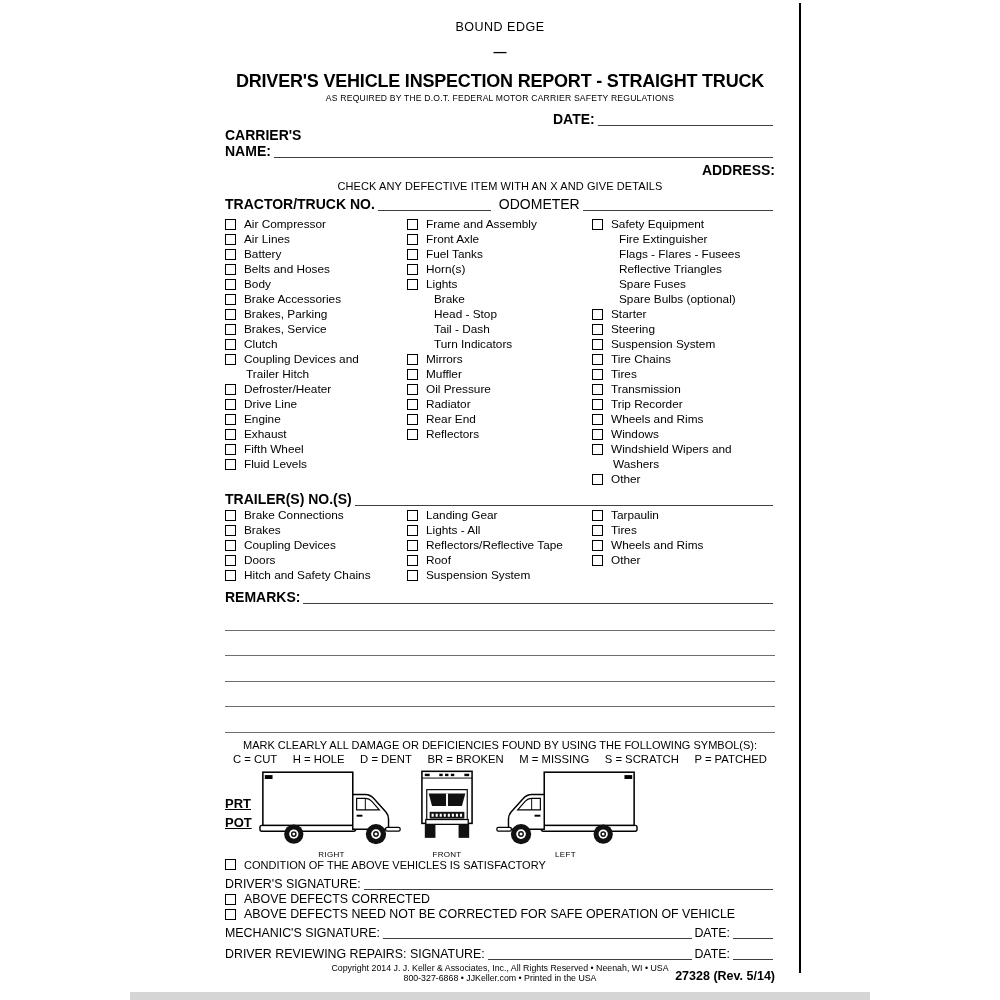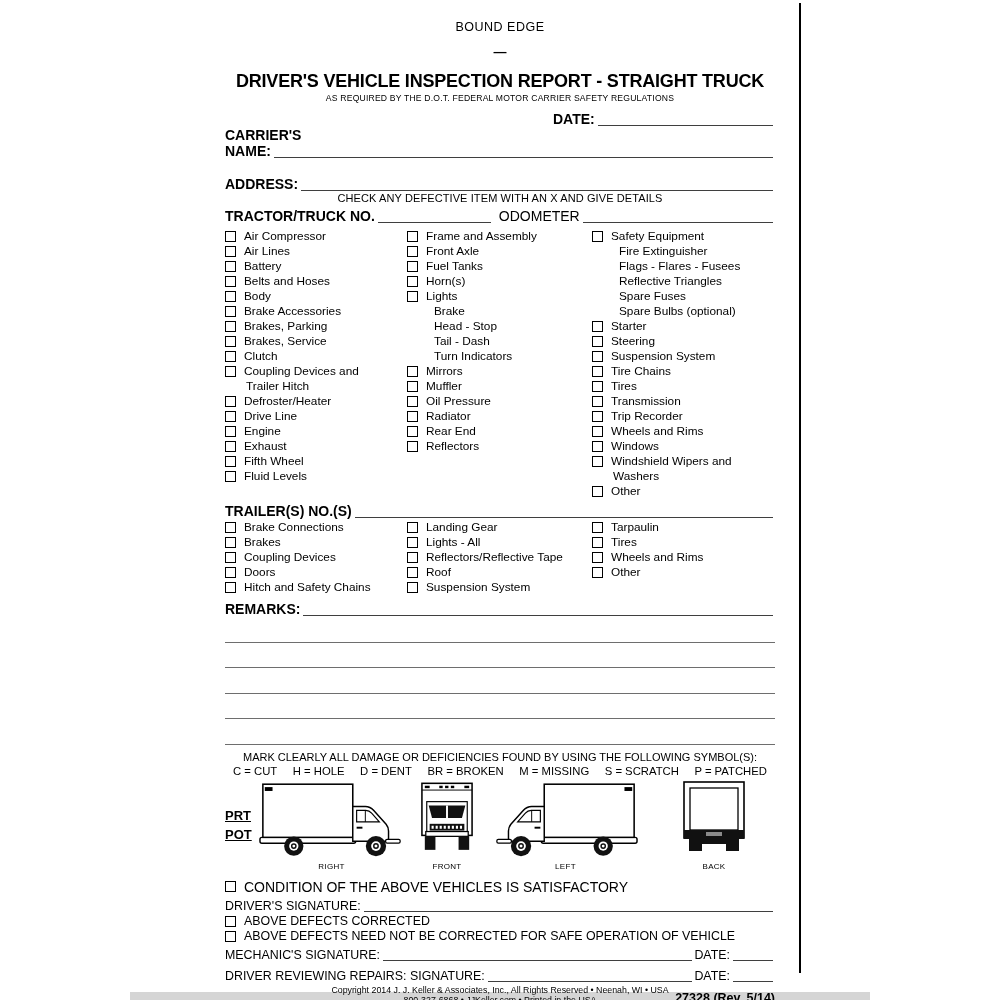--- a/index.html
+++ b/index.html
@@ -18,21 +18,21 @@
 
   .row { display:flex; align-items:flex-end; }
   .lbl { font-weight:bold; font-size:14px; white-space:nowrap; line-height:15px; }
   .lbl-reg { font-size:14px; white-space:nowrap; line-height:15px; }
   .fill-line { flex:1; border-bottom:1.5px solid #3f3f3f; height:3px; margin:0 2px 1px 3px; }
   .fill-fixed { flex:none; }
 
   .date-row { margin-top:8px; height:16px; padding-left:328px; }
   .carriers-lbl { margin-top:1px; font-weight:bold; font-size:14px; line-height:14px; }
   .name-row { height:17px; }
-  .address-row { margin-top:16px; height:17px; }
+  .address-row { margin-top:4px; height:17px;flex-direction:column; }
   .instruction { font-size:11px; height:12px; letter-spacing:.1px; }
   .tt-row { margin-top:2px; height:18px; }
   .tt-line1 { width:113px; }
   .odometer { margin-left:6px; }
 
   .checklist { display:flex; margin-top:5px; }
   .cl-col1 { width:182px; } .cl-col2 { width:185px; } .cl-col3 { width:183px; }
   .check-item { display:flex; align-items:flex-start; line-height:15px; font-size:11.8px; }
   .ci-label { white-space:nowrap; }
   .cbx { flex:none; width:9px; height:9px; border:1.3px solid #000; margin:2px 8px 0 0; background:#fff; }
@@ -50,21 +50,21 @@
 
   .diagram-row { display:flex; margin-top:2px; height:90px; align-items:flex-start; }
   .prtpot { width:34px; margin-top:26px; font-size:13px; font-weight:bold; line-height:19px;text-decoration:underline; }
   figure { margin:0; text-align:center; }
   figcaption { font-size:8px; margin-top:0; letter-spacing:.3px; }
   .fig-right { width:145px; }
   .fig-front { width:54px; margin-left:16px; }
   .fig-left  { width:145px; margin-left:19px; }
   .fig-back  { width:64px; margin-left:44px; }
 
-  .condition-row { margin-top:10px; height:14px; display:flex; align-items:center; font-size:14px; }
+  .condition-row { margin-top:0; height:14px; display:flex; align-items:center; font-size:11px; }
   .small-cbx { flex:none; width:9px; height:9px; border:1.2px solid #000; margin-right:8px; background:#fff; }
   .sig-row { margin-top:3px; height:16px; display:flex; align-items:flex-end; font-size:12.4px; }
   .sig-lbl { white-space:nowrap; line-height:14px; }
   .defect-row { margin-top:2px; height:13px; display:flex; align-items:center; font-size:12.4px; }
   .mech-row { margin-top:2px; height:17px; }
   .rev-row { margin-top:4px; height:17px; }
   .date-line { flex:none; width:40px; }
 
   .footer { margin-top:2px; position:relative; text-align:center; font-size:8.8px; line-height:10.5px; }
   .form-number { position:absolute; right:0; top:8px; font-size:12.5px; font-weight:bold; }
@@ -528,32 +528,20 @@
       <figcaption>FRONT</figcaption>
     </figure>
 
     <figure class="fig-left">
       <svg viewBox="0 0 150 78" width="145" height="78">
         <use href="#side-truck" transform="translate(150,0) scale(-1,1)"></use>
       </svg>
       <figcaption>LEFT</figcaption>
     </figure>
 
-    <figure class="fig-back">
-      <svg viewBox="0 0 64 78" width="64" height="78">
-        <rect x="2" y="2" width="60" height="56" fill="#fff" stroke="#000" stroke-width="1.6"></rect>
-        <rect x="8" y="8" width="48" height="42" fill="#fff" stroke="#000" stroke-width="1.3"></rect>
-        <rect x="2" y="50" width="60" height="9" fill="#111"></rect>
-        <rect x="24" y="52" width="16" height="4" fill="#8a8a8a"></rect>
-        <rect x="7" y="59" width="13" height="12" fill="#111"></rect>
-        <rect x="44" y="59" width="13" height="12" fill="#111"></rect>
-        <rect x="20" y="59" width="24" height="5" fill="#111"></rect>
-      </svg>
-      <figcaption>BACK</figcaption>
-    </figure>
   </div>
 
   <div class="condition-row">
     <span class="small-cbx"></span>
     <span>CONDITION OF THE ABOVE VEHICLES IS SATISFACTORY</span>
   </div>
 
   <div class="sig-row">
     <span class="sig-lbl">DRIVER'S SIGNATURE:</span>
     <span class="fill-line"></span>

